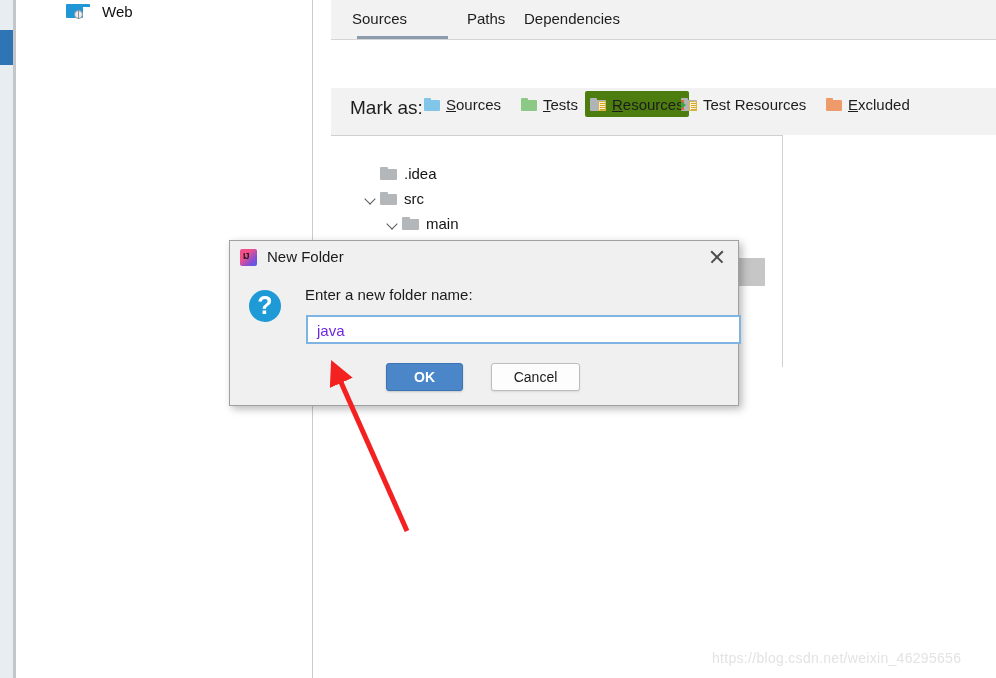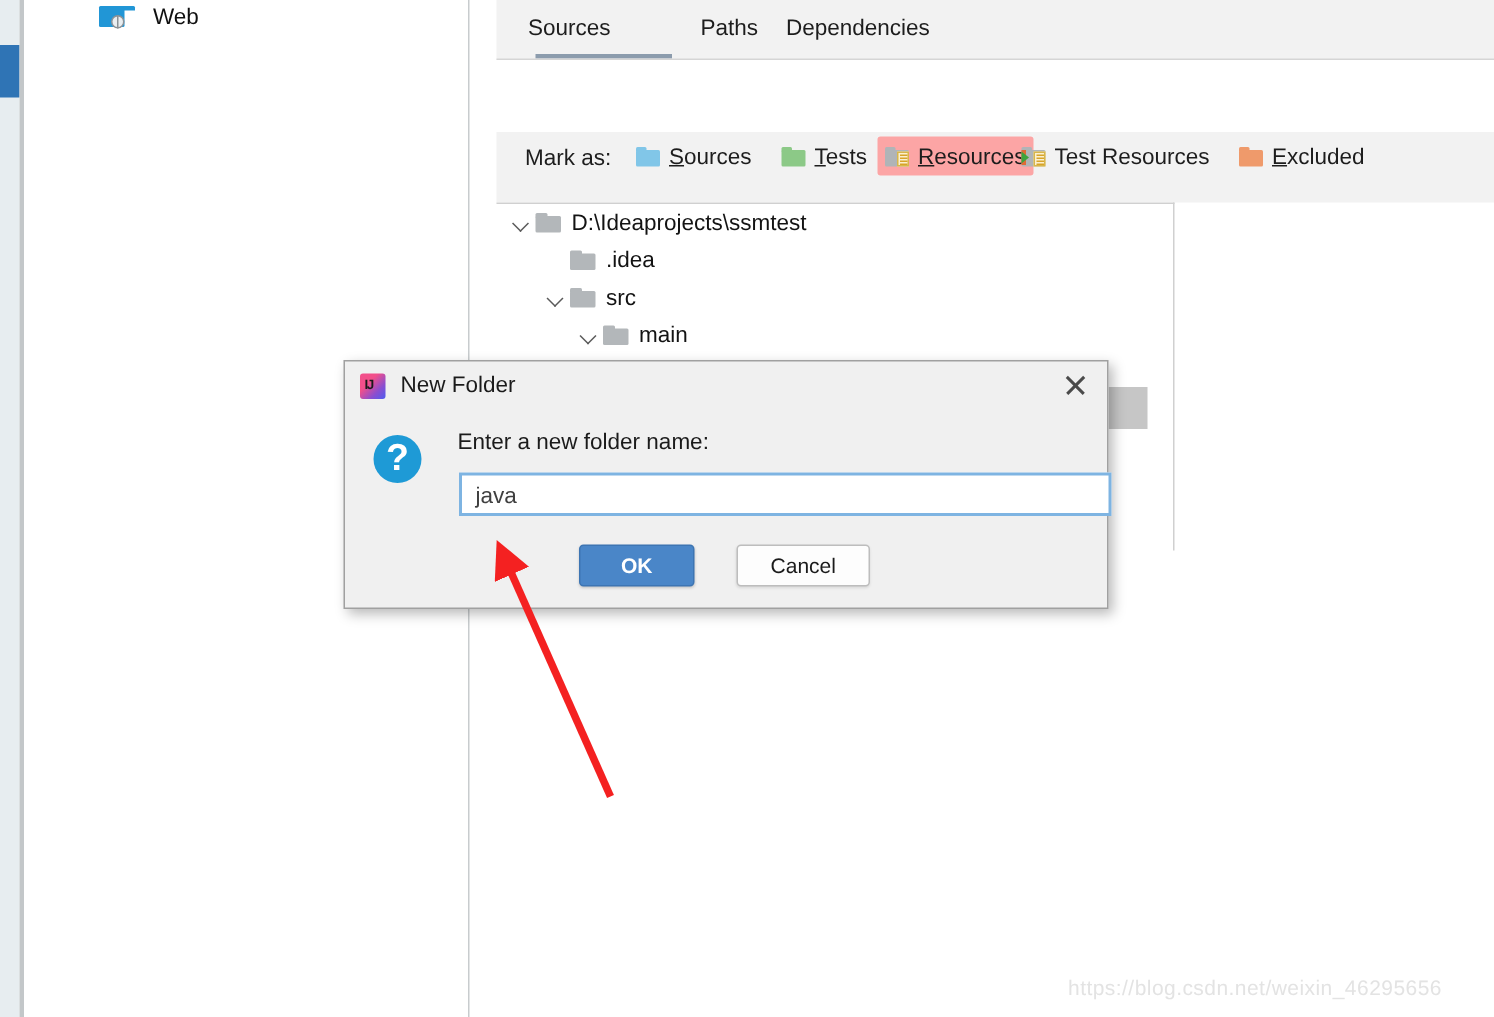--- a/index.html
+++ b/index.html
@@ -105,29 +105,29 @@
   #langlevel-value{
     position:absolute;left:11px;top:4px;font-size:15px;color:#131313;
   }
 
   
   #markas-area{
     position:absolute;left:0;top:88px;width:683px;height:47px;
     background:#f2f2f2;
   }
   #markas-label{
-    position:absolute;left:19px;top:9px;font-size:15px;color:#1d1d1d;
+    position:absolute;left:19px;top:9px;font-size:19px;color:#1d1d1d;
   }
   .markbtn{
     position:absolute;top:3px;height:26px;
     display:flex;align-items:center;gap:6px;
     padding:0 5px;font-size:15px;color:#1d1d1d;border-radius:2px;
     box-sizing:border-box;cursor:default;
   }
-  .markbtn.sel{background:#fca5a5;}
+  .markbtn.sel{background:#4d7c0f;}
   .markbtn .u{text-decoration:underline;}
   .fico{position:relative;width:16px;height:13px;flex:0 0 16px;}
   .fico .fbody{
     position:absolute;left:0;top:2px;width:16px;height:11px;border-radius:1px;
   }
   .fico .ftab{
     position:absolute;left:0;top:0;width:7px;height:3px;border-radius:1px 1px 0 0;
   }
   .fico.blue .fbody,.fico.blue .ftab{background:#81c6e8;}
   .fico.green .fbody,.fico.green .ftab{background:#8cc987;}
@@ -234,21 +234,21 @@
     line-height:32px;font-family:"Liberation Sans",sans-serif;
   }
   #dlg-prompt{
     position:absolute;left:305px;top:286px;font-size:15px;color:#1b1b1b;
   }
   #dlg-input{
     position:absolute;left:306px;top:315px;width:435px;height:29px;
     background:#ffffff;border:2px solid #7eb4e2;box-sizing:border-box;
   }
   #dlg-input-value{
-    position:absolute;left:9px;top:5px;font-size:15px;color:#404040;
+    position:absolute;left:9px;top:5px;font-size:15px;color:#6d28d9;
   }
   #dlg-ok{
     position:absolute;left:386px;top:363px;width:77px;height:28px;
     background:#4a86c8;border:1px solid #3d75b3;border-radius:3px;
     color:#ffffff;font-size:14px;font-weight:bold;
     display:flex;align-items:center;justify-content:center;
     box-shadow:0 1px 2px rgba(0,0,0,.18);cursor:pointer;box-sizing:border-box;
   }
   #dlg-cancel{
     position:absolute;left:491px;top:363px;width:89px;height:28px;
@@ -344,28 +344,20 @@
     <div class="markbtn" id="mk-excluded">
       <span class="fico orange">
           <span class="ftab"></span>
           <span class="fbody"></span>
         </span>
       <span><span class="u">E</span><span>xcluded</span></span>
     </div>
   </div>
 
   <div id="tree-panel">
-    <div class="tree-row" style="left:10px;top:0px;">
-      <span class="chev"></span>
-      <span class="tfolder">
-          <span class="t"></span>
-          <span class="b"></span>
-        </span>
-      <span>D:\Ideaprojects\ssmtest</span>
-    </div>
     <div class="tree-row" style="left:33px;top:25px;">
       <span class="chev blank"></span>
       <span class="tfolder">
           <span class="t"></span>
           <span class="b"></span>
         </span>
       <span>.idea</span>
     </div>
     <div class="tree-row" style="left:33px;top:50px;">
       <span class="chev"></span>

